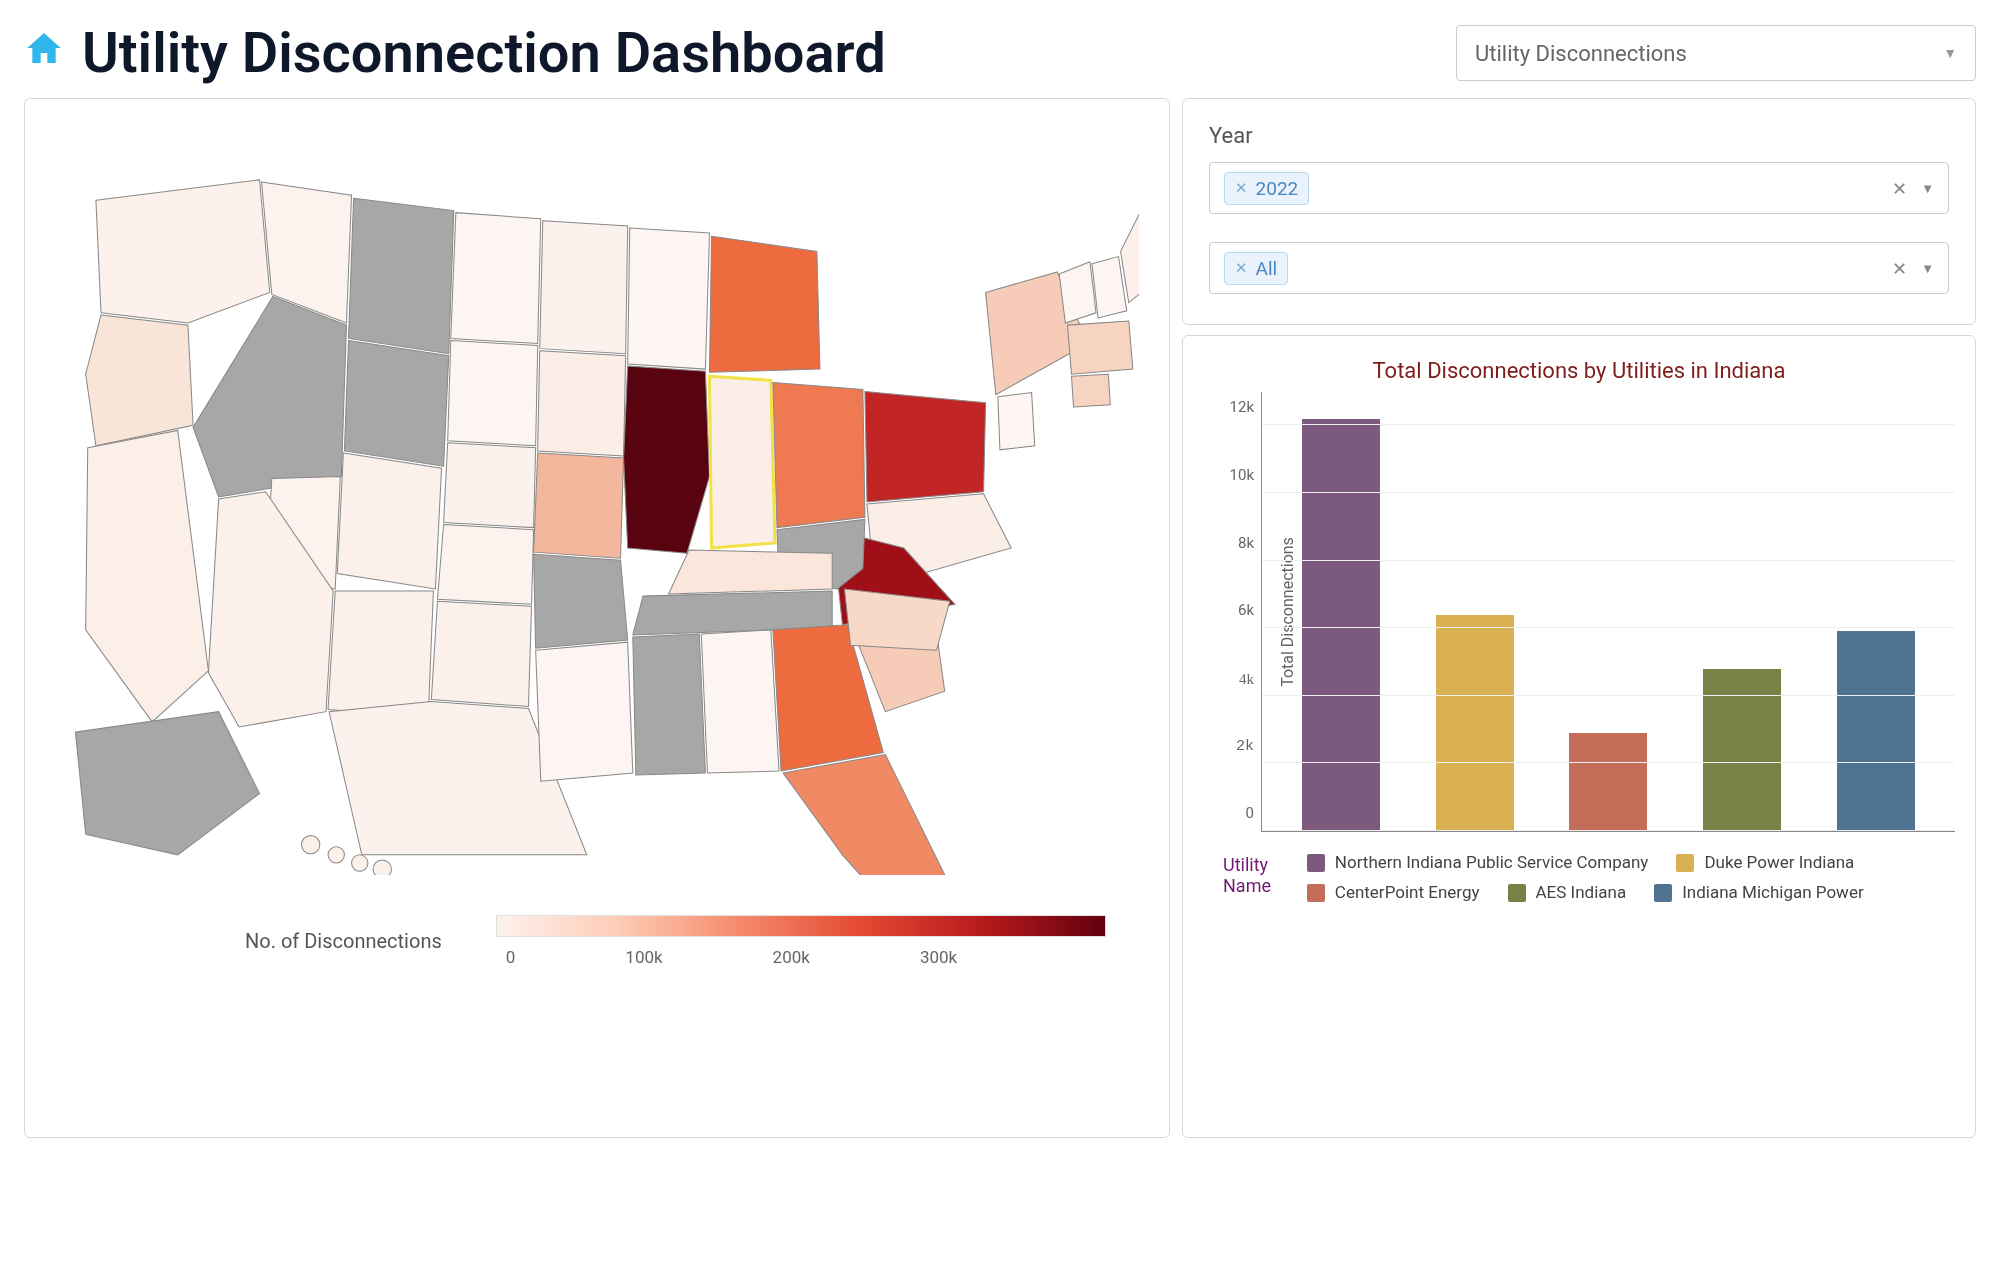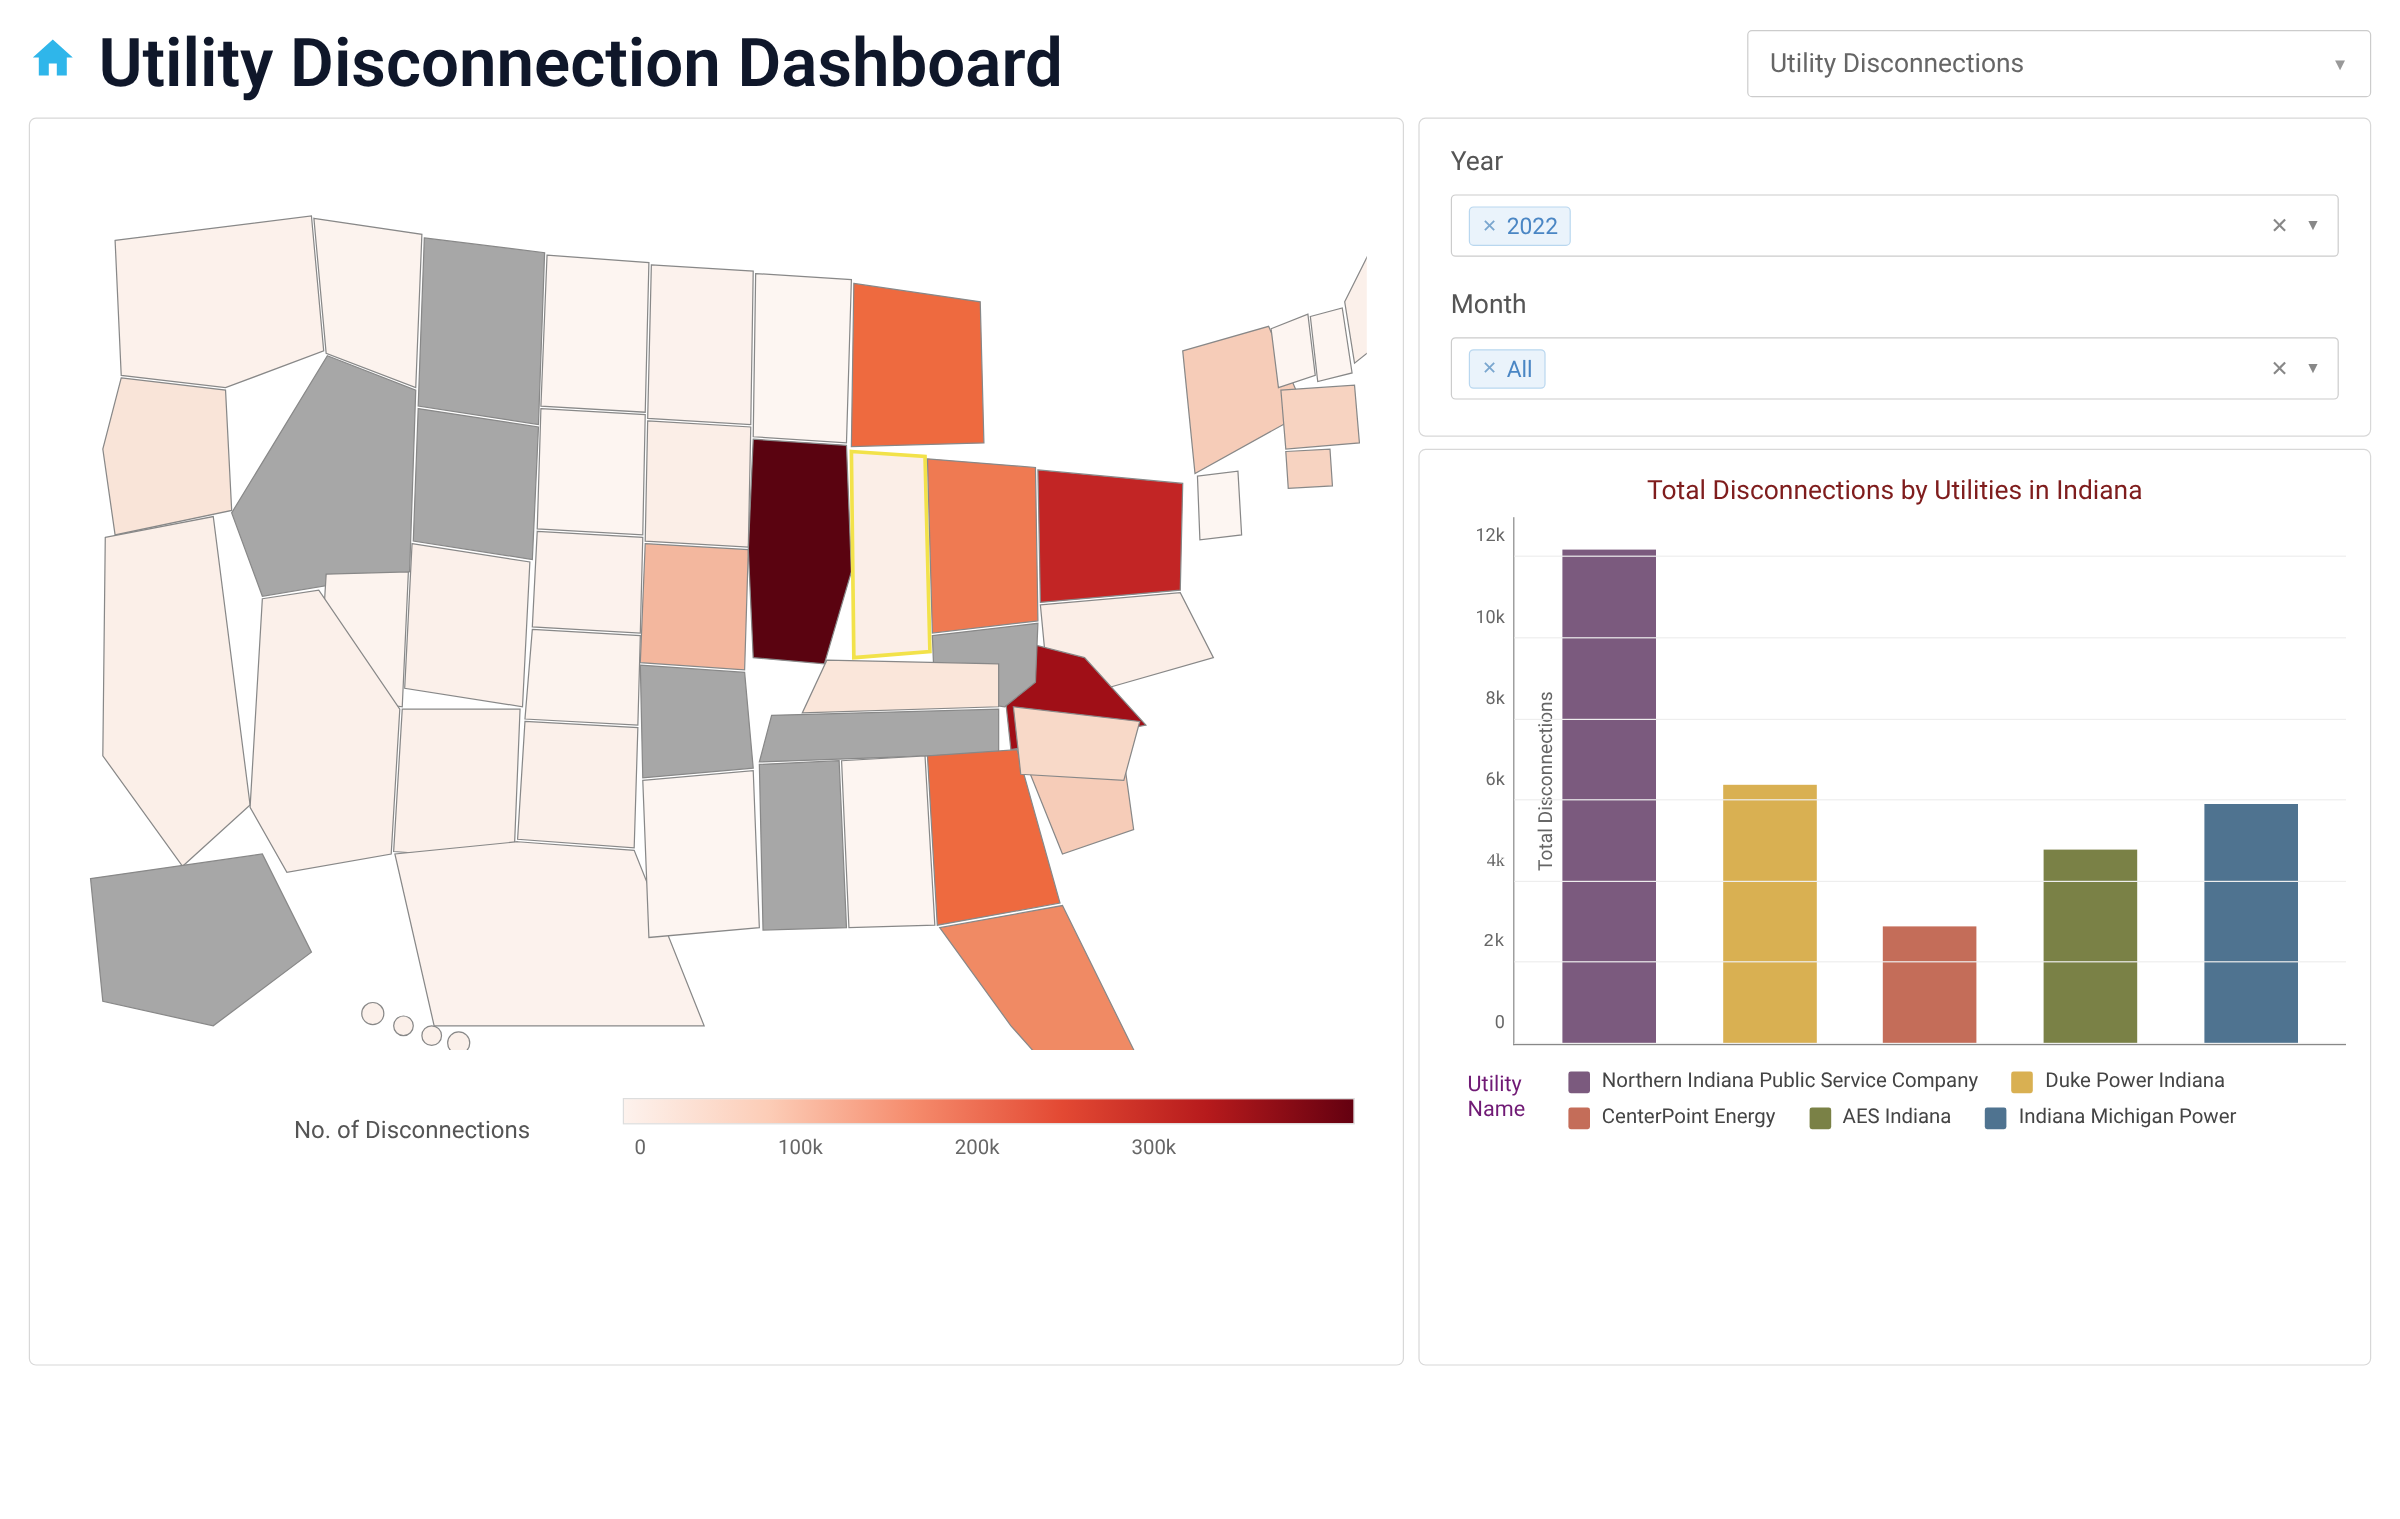--- a/index.html
+++ b/index.html
@@ -53,21 +53,21 @@
     border: 1px solid #d8d8d8;
     border-radius: 6px;
     padding: 40px 30px 30px 30px;
     position: relative;
     min-height: 1040px;
   }
   .map-svg { width: 100%; height: auto; display: block; }
   .map-legend {
     display: flex;
     align-items: center;
-    gap: 77px;
+    gap: 54px;
     margin-top: 40px;
     padding-left: 190px;
     text-align: center;
   }
   .legend-label { font-size: 20px; color: #555; }
   .legend-gradient-wrap { display: flex; flex-direction: column; gap: 10px; }
   .legend-gradient {
     width: 610px; height: 22px;
     background: linear-gradient(to right, #fdf2ed, #fcccb6, #f58a6b, #e34933, #b61a1c, #640010);
     border: 1px solid #ddd;
@@ -295,21 +295,20 @@
         <span class="chip">
           <span class="x">✕</span>
           <span>2022</span>
         </span>
         <span class="select-right">
           <span class="clear">✕</span>
           <span class="caret">▼</span>
         </span>
       </div>
 
-      <div class="filter-label">Month</div>
       <div class="chip-select">
         <span class="chip">
           <span class="x">✕</span>
           <span>All</span>
         </span>
         <span class="select-right">
           <span class="clear">✕</span>
           <span class="caret">▼</span>
         </span>
       </div>

